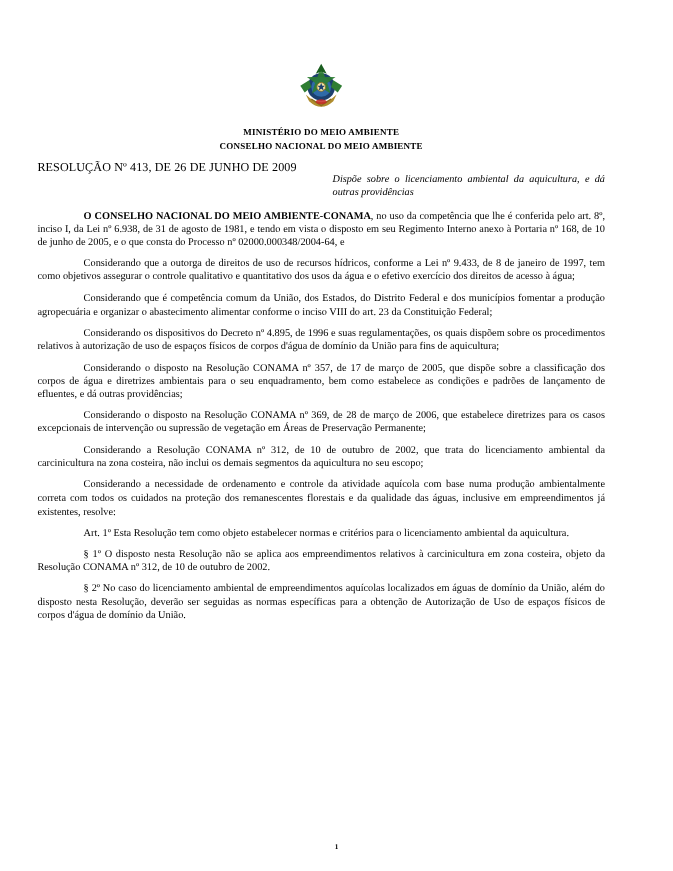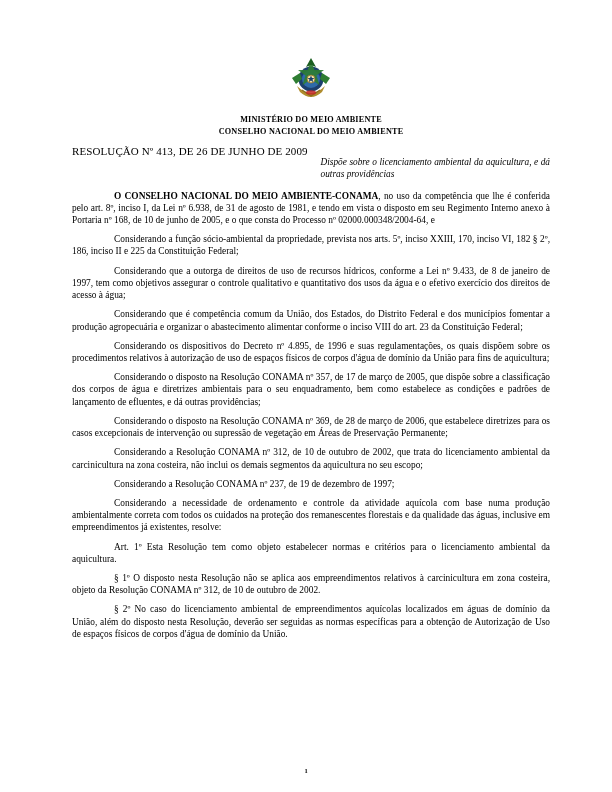--- a/index.html
+++ b/index.html
@@ -12,21 +12,21 @@
     height: 792px;
     font-family: "Liberation Serif", serif;
     color: #000000;
     position: relative;
     overflow: hidden;
   }
   .page {
     width: 612px;
     height: 792px;
     box-sizing: border-box;
-    padding: 56px 62px 30px 72px;
+    padding: 56px 62px 30px 34px;
     position: relative;
   }
   .crest-wrap {
     text-align: center;
     margin: 0 0 8px 0;
   }
   .crest {
     display: inline-block;
     width: 46px;
     height: 46px;
@@ -109,28 +109,26 @@
 
   <div class="org-line">MINISTÉRIO DO MEIO AMBIENTE</div>
   <div class="org-line">CONSELHO NACIONAL DO MEIO AMBIENTE</div>
 
   <div class="res-title">RESOLUÇÃO Nº 413, DE 26 DE JUNHO DE 2009</div>
 
   <div class="ementa">Dispõe sobre o licenciamento ambiental da aquicultura, e dá outras providências</div>
 
   <div class="body-text">
     <p class="para"><span class="b">O CONSELHO NACIONAL DO MEIO AMBIENTE-CONAMA</span><span>, no uso da competência que lhe é conferida pelo art. 8º, inciso I, da Lei nº 6.938, de 31 de agosto de 1981, e tendo em vista o disposto em seu Regimento Interno anexo à Portaria nº 168, de 10 de junho de 2005, e o que consta do Processo nº 02000.000348/2004-64, e</span></p>
-    <p class="para">Considerando a função sócio-ambiental da propriedade, prevista nos arts. 5º, inciso XXIII, 170, inciso VI, 182 § 2º, 186, inciso II e 225 da Constituição Federal;</p>
     <p class="para">Considerando que a outorga de direitos de uso de recursos hídricos, conforme a Lei nº 9.433, de 8 de janeiro de 1997, tem como objetivos assegurar o controle qualitativo e quantitativo dos usos da água e o efetivo exercício dos direitos de acesso à água;</p>
     <p class="para">Considerando que é competência comum da União, dos Estados, do Distrito Federal e dos municípios fomentar a produção agropecuária e organizar o abastecimento alimentar conforme o inciso VIII do art. 23 da Constituição Federal;</p>
     <p class="para">Considerando os dispositivos do Decreto nº 4.895, de 1996 e suas regulamentações, os quais dispõem sobre os procedimentos relativos à autorização de uso de espaços físicos de corpos d'água de domínio da União para fins de aquicultura;</p>
     <p class="para">Considerando o disposto na Resolução CONAMA nº 357, de 17 de março de 2005, que dispõe sobre a classificação dos corpos de água e diretrizes ambientais para o seu enquadramento, bem como estabelece as condições e padrões de lançamento de efluentes, e dá outras providências;</p>
     <p class="para">Considerando o disposto na Resolução CONAMA nº 369, de 28 de março de 2006, que estabelece diretrizes para os casos excepcionais de intervenção ou supressão de vegetação em Áreas de Preservação Permanente;</p>
     <p class="para">Considerando a Resolução CONAMA nº 312, de 10 de outubro de 2002, que trata do licenciamento ambiental da carcinicultura na zona costeira, não inclui os demais segmentos da aquicultura no seu escopo;</p>
-    <p class="para">Considerando a Resolução CONAMA nº 237, de 19 de dezembro de 1997;</p>
     <p class="para">Considerando a necessidade de ordenamento e controle da atividade aquícola com base numa produção ambientalmente correta com todos os cuidados na proteção dos remanescentes florestais e da qualidade das águas, inclusive em empreendimentos já existentes, resolve:</p>
     <p class="para">Art. 1º Esta Resolução tem como objeto estabelecer normas e critérios para o licenciamento ambiental da aquicultura.</p>
     <p class="para">§ 1º O disposto nesta Resolução não se aplica aos empreendimentos relativos à carcinicultura em zona costeira, objeto da Resolução CONAMA nº 312, de 10 de outubro de 2002.</p>
     <p class="para">§ 2º No caso do licenciamento ambiental de empreendimentos aquícolas localizados em águas de domínio da União, além do disposto nesta Resolução, deverão ser seguidas as normas específicas para a obtenção de Autorização de Uso de espaços físicos de corpos d'água de domínio da União.</p>
   </div>
 
   <div class="footer-page">1</div>
 </div>
 
 </body></html>

